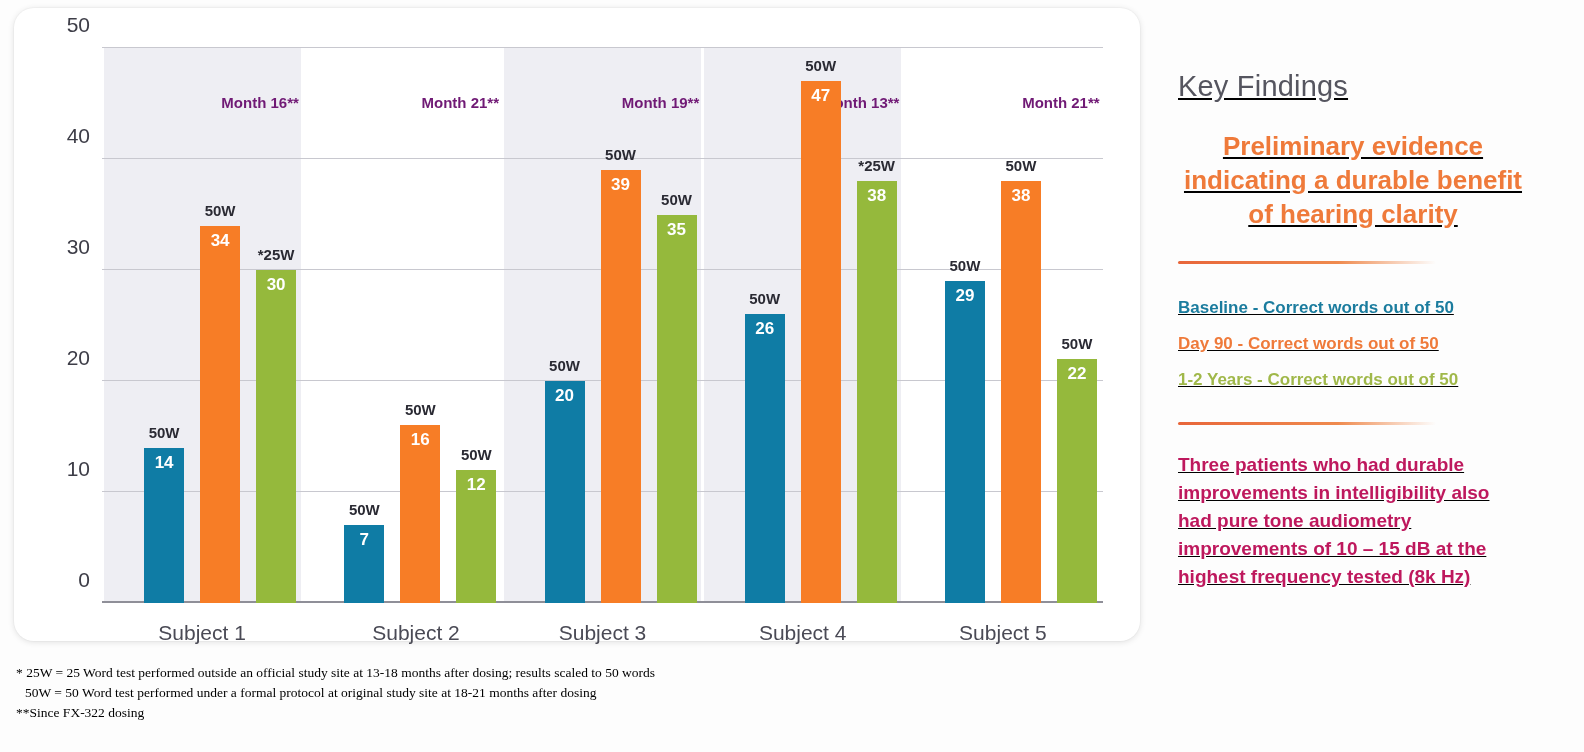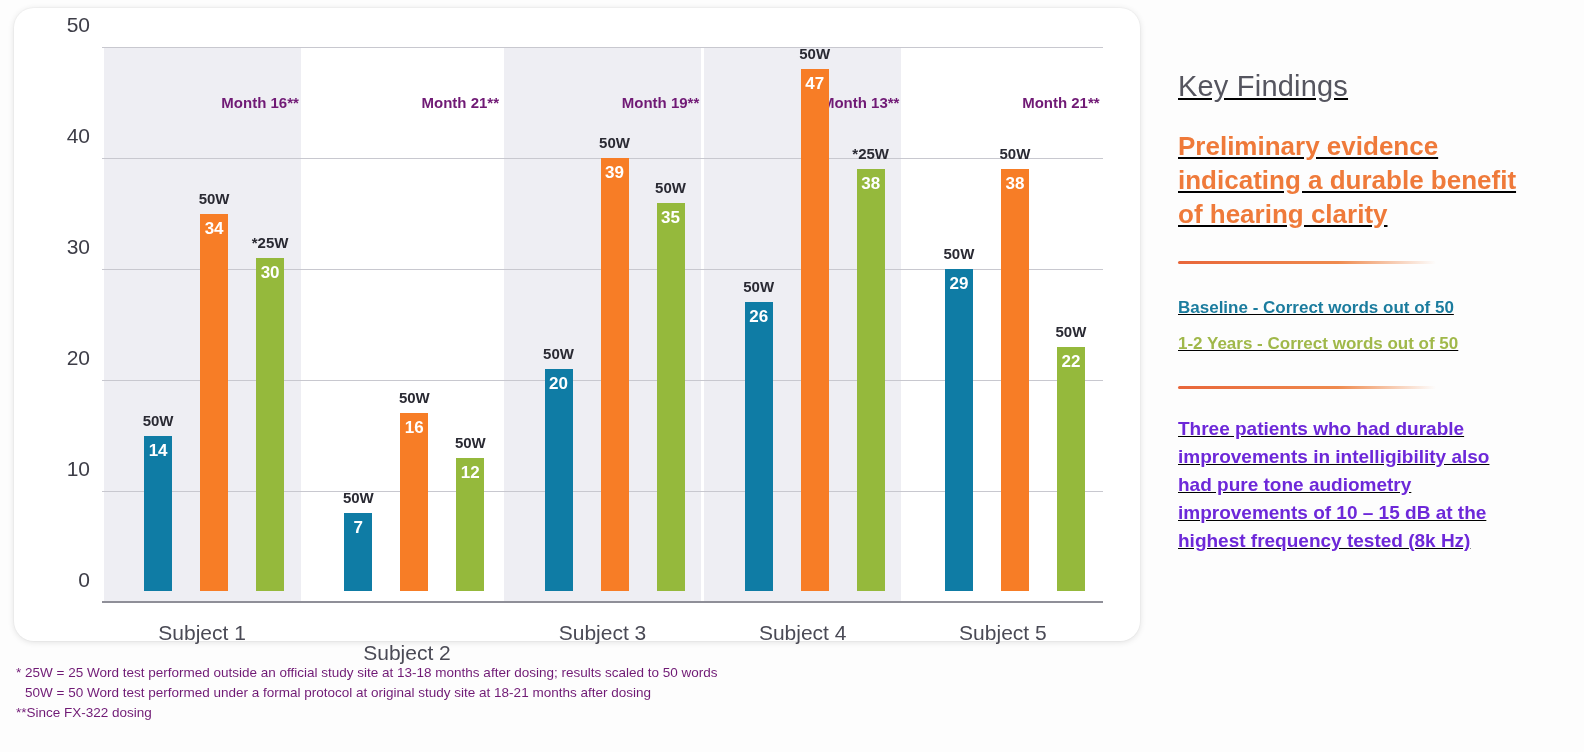--- a/index.html
+++ b/index.html
@@ -44,22 +44,22 @@
   .ytick {
     position: absolute;
     right: 1013px;
     width: 48px;
     text-align: right;
     font-size: 21px; color: #3d3d47; font-weight: 400;
     transform: translateY(-11px);
     white-space: nowrap;
   }
   .bar {
-    position: absolute; bottom: 12px;
-    width: 28px;
+    position: absolute; bottom: 0;
+    width: 40px;
     text-decoration: underline;
   }
   .bar .fill { position: absolute; left:0; right:0; bottom:0; top:0; }
   .bar .toplabel {
     position: absolute; left: 50%; transform: translateX(-50%);
     top: -24px;
     font-size: 15px; font-weight: bold; color: #2a2a33;
     white-space: nowrap;
   }
   .bar .valuelabel {
@@ -84,51 +84,52 @@
     font-size: 21px; color: #4a4a55; font-weight: 400;
     white-space: nowrap;
     transform: translateX(-50%);
   }
 
   
   .footnotes {
     position: absolute; left: 16px; top: 663px; width: 1100px;
     color: #2b2b33;
   }
-  .fn { font-size: 13.5px; line-height: 20px; color: #701a75; }
+  .fn { font-size: 13.5px; line-height: 20px; color: #000000; font-family: Liberation Serif, serif; }
   .fn.indent { padding-left: 9px; }
   .fn.gap { }
 
   
   .panel { position: absolute; left: 1178px; top: 70px; width: 392px; text-decoration: underline; }
   .panel-title {
     font-size: 29px; color: #55555f; font-weight: 400;
     letter-spacing: .2px; margin-bottom: 26px;
   }
   .panel-headline {
     font-size: 26px; line-height: 34px; font-weight: bold;
     color: #ef7a3a;
     width: 350px;
+    text-align: center;
   }
   .rule {
     height: 3px; width: 258px; margin: 30px 0 26px 0;
     background: linear-gradient(90deg, #e8663a 0%, #ef8a4e 62%, rgba(239,138,78,0) 100%);
     border-radius: 2px;
   }
   .legend-line { font-size: 17px; font-weight: bold; line-height: 36px; white-space: nowrap; }
   .lg-baseline { color: #1b7c9e; }
   .lg-day90    { color: #ef7a3a; }
   .lg-years    { color: #a0b84a; }
   .rule2 {
     height: 3px; width: 258px; margin: 24px 0 26px 0;
     background: linear-gradient(90deg, #e8663a 0%, #ef8a4e 62%, rgba(239,138,78,0) 100%);
     border-radius: 2px;
   }
   .panel-note {
-    font-size: 19px; line-height: 28px; font-weight: bold; color: #6d28d9;
+    font-size: 19px; line-height: 28px; font-weight: bold; color: #be185d;
     width: 348px;
   }
 </style>
 </head>
 <body>
 
 <div id="root">
 
   <div class="card">
     <div class="chart-area">
@@ -174,21 +175,21 @@
           <div class="bar c-day90" style="left: 298.3px; height: 177.6px;">
             <div class="fill"></div>
             <div class="toplabel">50W</div>
             <div class="valuelabel">16</div>
           </div>
           <div class="bar c-years" style="left: 354.3px; height: 133.2px;">
             <div class="fill"></div>
             <div class="toplabel">50W</div>
             <div class="valuelabel">12</div>
           </div>
-          <div class="xlabel" style="left: 305px; top: 573px; margin-top: 20px;">Subject 2</div>
+          <div class="xlabel" style="left: 314px; top: 573px;">Subject 2</div>
           <div class="month-label" style="left: 558.5px; top: 46px;">Month 19**</div>
           <div class="bar c-baseline" style="left: 442.5px; height: 222px;">
             <div class="fill"></div>
             <div class="toplabel">50W</div>
             <div class="valuelabel">20</div>
           </div>
           <div class="bar c-day90" style="left: 498.5px; height: 432.9px;">
             <div class="fill"></div>
             <div class="toplabel">50W</div>
             <div class="valuelabel">39</div>
@@ -241,18 +242,19 @@
     <div class="fn">* 25W = 25 Word test performed outside an official study site at 13-18 months after dosing; results scaled to 50 words</div>
     <div class="fn indent">50W = 50 Word test performed under a formal protocol at original study site at 18-21 months after dosing</div>
     <div class="fn gap">**Since FX-322 dosing</div>
   </div>
 
   <div class="panel">
     <div class="panel-title">Key Findings</div>
     <div class="panel-headline">Preliminary evidence indicating a durable benefit of hearing clarity</div>
     <div class="rule"></div>
     <div class="legend-line lg-baseline">Baseline - Correct words out of 50</div>
+    <div class="legend-line lg-day90">Day 90 - Correct words out of 50</div>
     <div class="legend-line lg-years">1-2 Years - Correct words out of 50</div>
     <div class="rule2"></div>
     <div class="panel-note">Three patients who had durable improvements in intelligibility also had pure tone audiometry improvements of 10 – 15 dB at the highest frequency tested (8k Hz)</div>
   </div>
 
 </div>
 
 </body></html>

